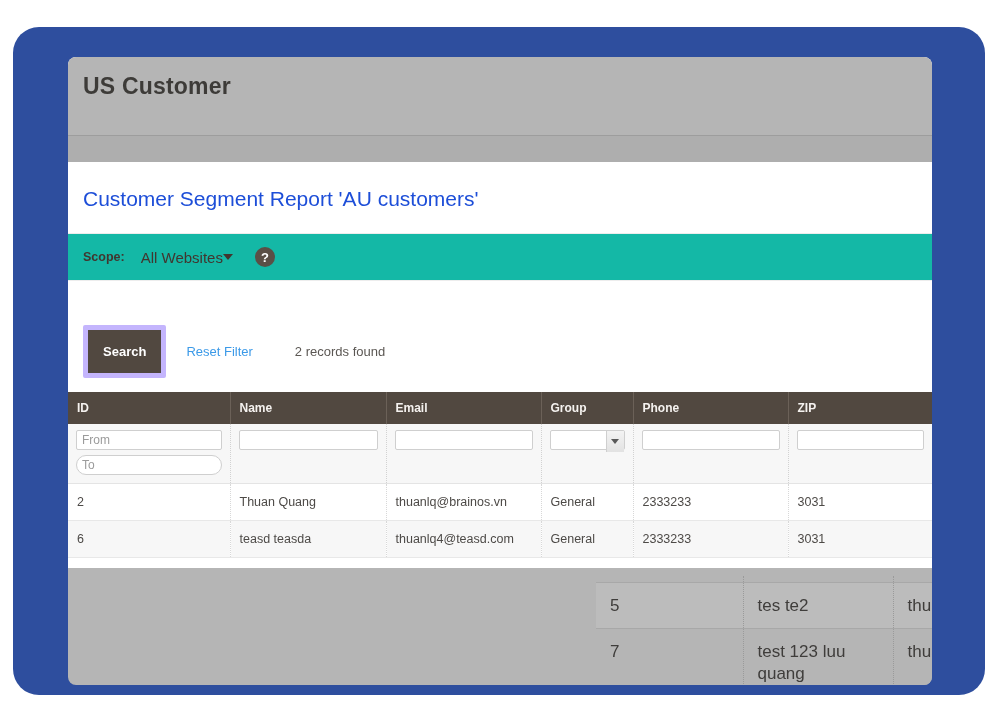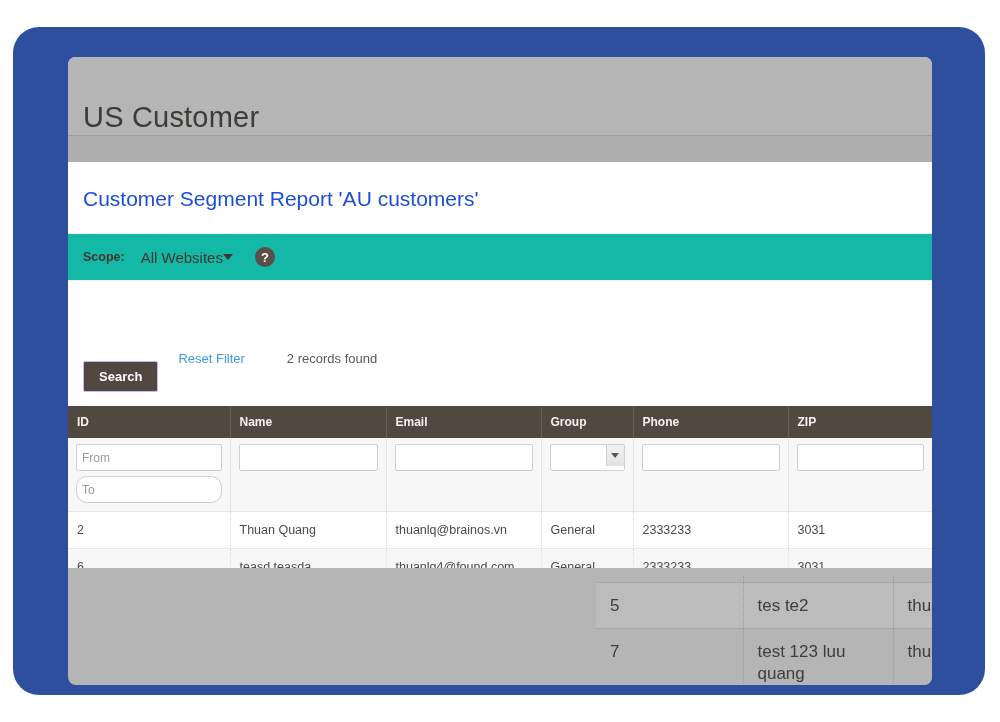--- a/index.html
+++ b/index.html
@@ -42,26 +42,25 @@
   
   #titlebar {
     height: 78px;
     background: #b5b5b5;
     position: relative;
   }
   #titlebar .title {
     position: absolute;
     left: 15px;
     top: 16px;
-    font-size: 29px;
+    font-size: 23px;
     color: #3d3b38;
-    font-weight: 400;
+    font-weight: 700;
     letter-spacing: 0.2px;
     white-space: nowrap;
-    margin-top: 28px;
   }
   #titlebar-strip {
     height: 26px;
     background: #aeaeae;
     border-top: 1px solid #9d9d9d;
   }
 
   
   #page {
     background: #ffffff;
@@ -117,29 +116,28 @@
   }
 
   
   .action-row {
     display: flex;
     align-items: center;
     padding: 44px 15px 14px 15px;
   }
   .btn-search {
     background: #514840;
-    border: 1px solid #c4b5fd;
+    border: 5px solid #c4b5fd;
     color: #ffffff;
     font-size: 13px;
     font-weight: bold;
-    padding: 7px 15px;
+    padding: 14px 15px;
     border-radius: 2px;
     cursor: pointer;
     font-family: "Liberation Sans", sans-serif;
-    margin-top: 36px;
   }
   .link-reset {
     color: #3c9ae8;
     font-size: 13px;
     font-weight: normal;
     margin-left: 20px;
     text-decoration: none;
     cursor: pointer;
   }
   .records-found {
@@ -171,21 +169,21 @@
     border-right: 1px dotted #d2d2d2;
     border-bottom: 1px solid #e4e4e4;
     padding: 6px 8px 8px 8px;
     vertical-align: top;
   }
   .filter-row td:last-child { border-right: none; }
 
   .fld {
     width: 100%;
     box-sizing: border-box;
-    height: 27px;
+    height: 20px;
     border: 1px solid #cfcfcf;
     border-radius: 2px;
     background: #ffffff;
     font-size: 12px;
     color: #4a4a4a;
     padding: 0 5px;
     font-family: "Liberation Sans", sans-serif;
     outline: none;
   }
   .fld::placeholder { color: #9b9b9b; }
@@ -340,21 +338,21 @@
             <td>2</td>
             <td>Thuan Quang</td>
             <td>thuanlq@brainos.vn</td>
             <td>General</td>
             <td>2333233</td>
             <td>3031</td>
           </tr>
           <tr class="even">
             <td>6</td>
             <td>teasd teasda</td>
-            <td>thuanlq4@found.com</td>
+            <td>thuanlq4@teasd.com</td>
             <td>General</td>
             <td>2333233</td>
             <td>3031</td>
           </tr>
         </tbody>
       </table>
 
     </div>
   </div>
 

